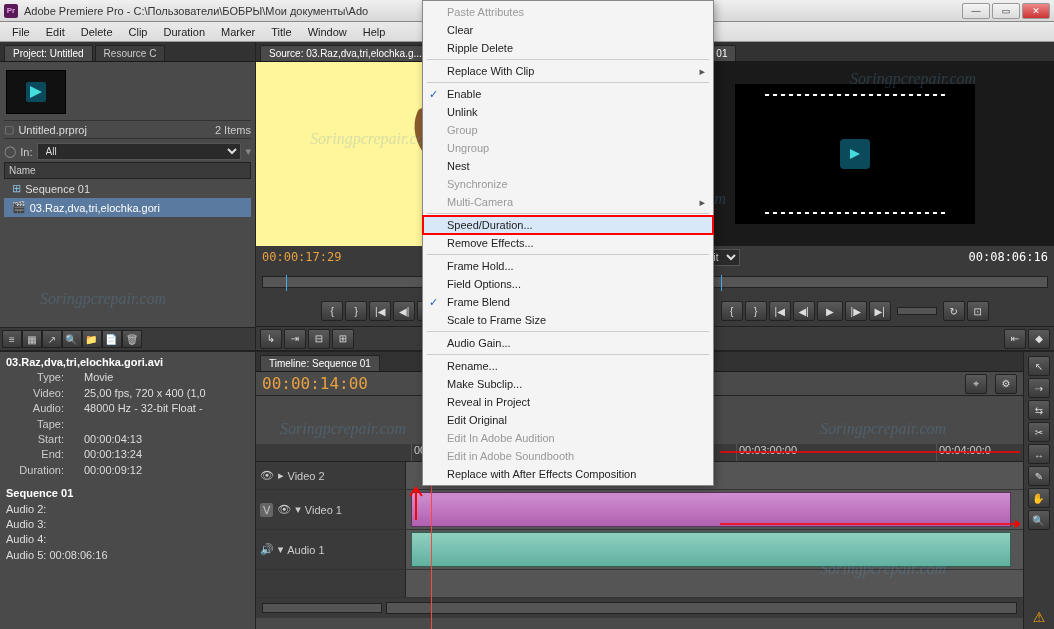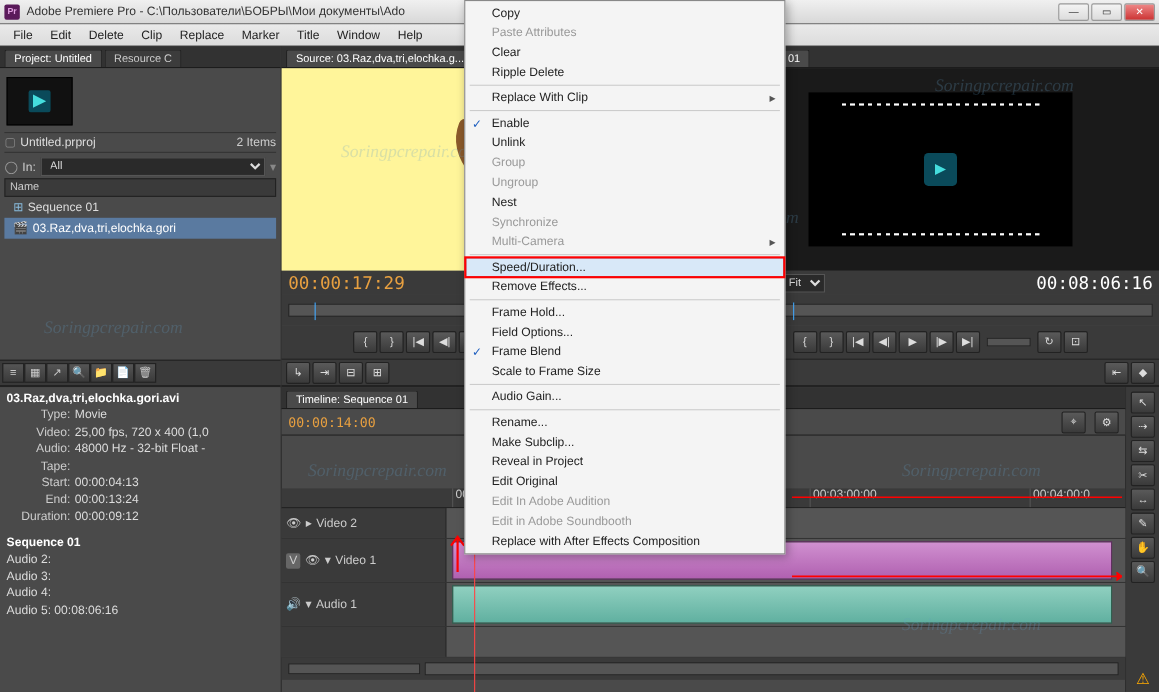--- a/index.html
+++ b/index.html
@@ -40,47 +40,47 @@
 .name-header { background: #3a3a3a; padding: 2px 4px; font-size: 10px; color: #ccc; border: 1px solid #222; }
 .asset-row { display: flex; align-items: center; gap: 4px; padding: 3px 8px; color: #ddd; font-size: 10px; }
 .asset-row.sel { background: #5a7aa0; color: #fff; }
 .toolbar-bottom { display: flex; gap: 0; padding: 2px; background: #3a3a3a; border-top: 1px solid #222; }
 .tbtn { width: 20px; height: 18px; background: linear-gradient(#555,#3a3a3a); border: 1px solid #222; display: flex; align-items: center; justify-content: center; color: #ccc; font-size: 10px; }
 
 
 .info-panel { flex: 1; display: flex; flex-direction: column; }
 .info-body { font-size: 10px; color: #ddd; line-height: 1.4; padding: 3px 6px; }
 .info-body .kv { display: flex; }
-.info-body .k { width: 58px; text-align: right; margin-right: 4px; color: #ccc; }
+.info-body .k { width: 58px; text-align: right; margin-right: 20px; color: #ccc; }
 
 
 .monitors-row { flex: 0 0 310px; display: flex; border-bottom: 2px solid #222; }
 .monitor { flex: 1; display: flex; flex-direction: column; border-right: 1px solid #222; }
 .monitor:last-child { border-right: none; }
 .viewer { flex: 1; background: #1a1a1a; display: flex; align-items: center; justify-content: center; position: relative; }
 .viewer.src-view { background: #fff59a; }
 .bear { width: 120px; height: 140px; }
 .prog-frame { width: 240px; height: 140px; background: #000; position: relative; display: flex; align-items: center; justify-content: center; }
 .prog-logo { width: 30px; height: 30px; background: #0a4a5a; border-radius: 4px; display: flex; align-items: center; justify-content: center; }
 .tc-row { background: #3a3a3a; height: 22px; display: flex; align-items: center; padding: 0 6px; gap: 8px; }
-.tc { font-family: monospace; font-size: 16px; color: #e8a040; }
+.tc { font-family: monospace; font-size: 12px; color: #e8a040; }
 .tc.white { color: #fff; }
 .scrubber { height: 28px; background: #3a3a3a; display: flex; align-items: center; padding: 0 6px; gap: 4px; }
 .scrub-bar { flex: 1; height: 12px; background: #555; border: 1px solid #222; position: relative; }
 .playhead { position: absolute; top: -2px; width: 1px; height: 16px; background: #4af; }
 .transport { background: #3a3a3a; height: 30px; display: flex; align-items: center; justify-content: center; gap: 2px; padding: 0 4px; }
 .tbtn2 { width: 22px; height: 20px; background: linear-gradient(#5a5a5a,#3a3a3a); border: 1px solid #222; border-radius: 2px; display: flex; align-items: center; justify-content: center; color: #ddd; font-size: 10px; }
 .tbtn2.play { width: 26px; }
 .tools-row { background: #3a3a3a; height: 24px; display: flex; align-items: center; gap: 2px; padding: 0 4px; border-top: 1px solid #222; }
 
 
 .timeline-area { flex: 1; display: flex; }
 .timeline-panel { flex: 1; display: flex; flex-direction: column; border-right: 1px solid #222; }
 .tl-header { display: flex; align-items: center; height: 24px; background: #4a4a4a; padding: 0 6px; gap: 8px; border-bottom: 1px solid #222; }
-.tl-tc { font-family: monospace; color: #e8a040; font-size: 12px; }
+.tl-tc { font-family: monospace; color: #e8a040; font-size: 16px; }
 .tl-ruler { height: 18px; background: #3a3a3a; position: relative; color: #ccc; font-size: 9px; border-bottom: 1px solid #222; margin-top: 48px; }
 .tl-tick { position: absolute; top: 0; height: 100%; border-left: 1px solid #555; padding-left: 2px; }
 .tracks { background: #4a4a4a; }
 .track { height: 28px; display: flex; border-bottom: 1px solid #333; }
 .track.tall { height: 40px; }
 .track-head { width: 150px; background: #3a3a3a; display: flex; align-items: center; gap: 4px; padding: 0 4px; color: #ccc; font-size: 10px; border-right: 1px solid #222; }
 .track-body { flex: 1; background: #555; position: relative; }
 .clip-v { position: absolute; top: 2px; bottom: 2px; background: linear-gradient(#d090d0,#b060b0); border: 1px solid #603060; }
 .clip-a { position: absolute; top: 2px; bottom: 2px; background: linear-gradient(#90d0c0,#60b0a0); border: 1px solid #306050; }
 .tool-col { width: 30px; background: #3a3a3a; display: flex; flex-direction: column; align-items: center; gap: 2px; padding: 4px 0; }
@@ -110,21 +110,21 @@
     <div class="winbtn">▭</div>
     <div class="winbtn close">✕</div>
   </div>
 </div>
 
 <div class="menubar">
   <span>File</span>
   <span>Edit</span>
   <span>Delete</span>
   <span>Clip</span>
-  <span>Replace</span>
+  <span>Duration</span>
   <span>Marker</span>
   <span>Title</span>
   <span>Window</span>
   <span>Help</span>
 </div>
 
 <div class="workspace">
 
   <div class="left-col">
 
@@ -385,21 +385,20 @@
         <div class="tbtn2">✋</div>
         <div class="tbtn2">🔍</div>
         <div style="flex:1"></div>
         <div style="color:#fa0;font-size:14px">⚠</div>
       </div>
     </div>
   </div>
 </div>
 
 <div class="context-menu" id="ctx-menu">
-    <div class="cm-item">Copy</div>
     <div class="cm-item disabled">Paste Attributes</div>
     <div class="cm-item">Clear</div>
     <div class="cm-item">Ripple Delete</div>
     <div class="cm-sep"></div>
     <div class="cm-item">Replace With Clip<span class="cm-arrow">▸</span></div>
     <div class="cm-sep"></div>
     <div class="cm-item">Enable<span class="cm-check">✓</span></div>
     <div class="cm-item">Unlink</div>
     <div class="cm-item disabled">Group</div>
     <div class="cm-item disabled">Ungroup</div>

